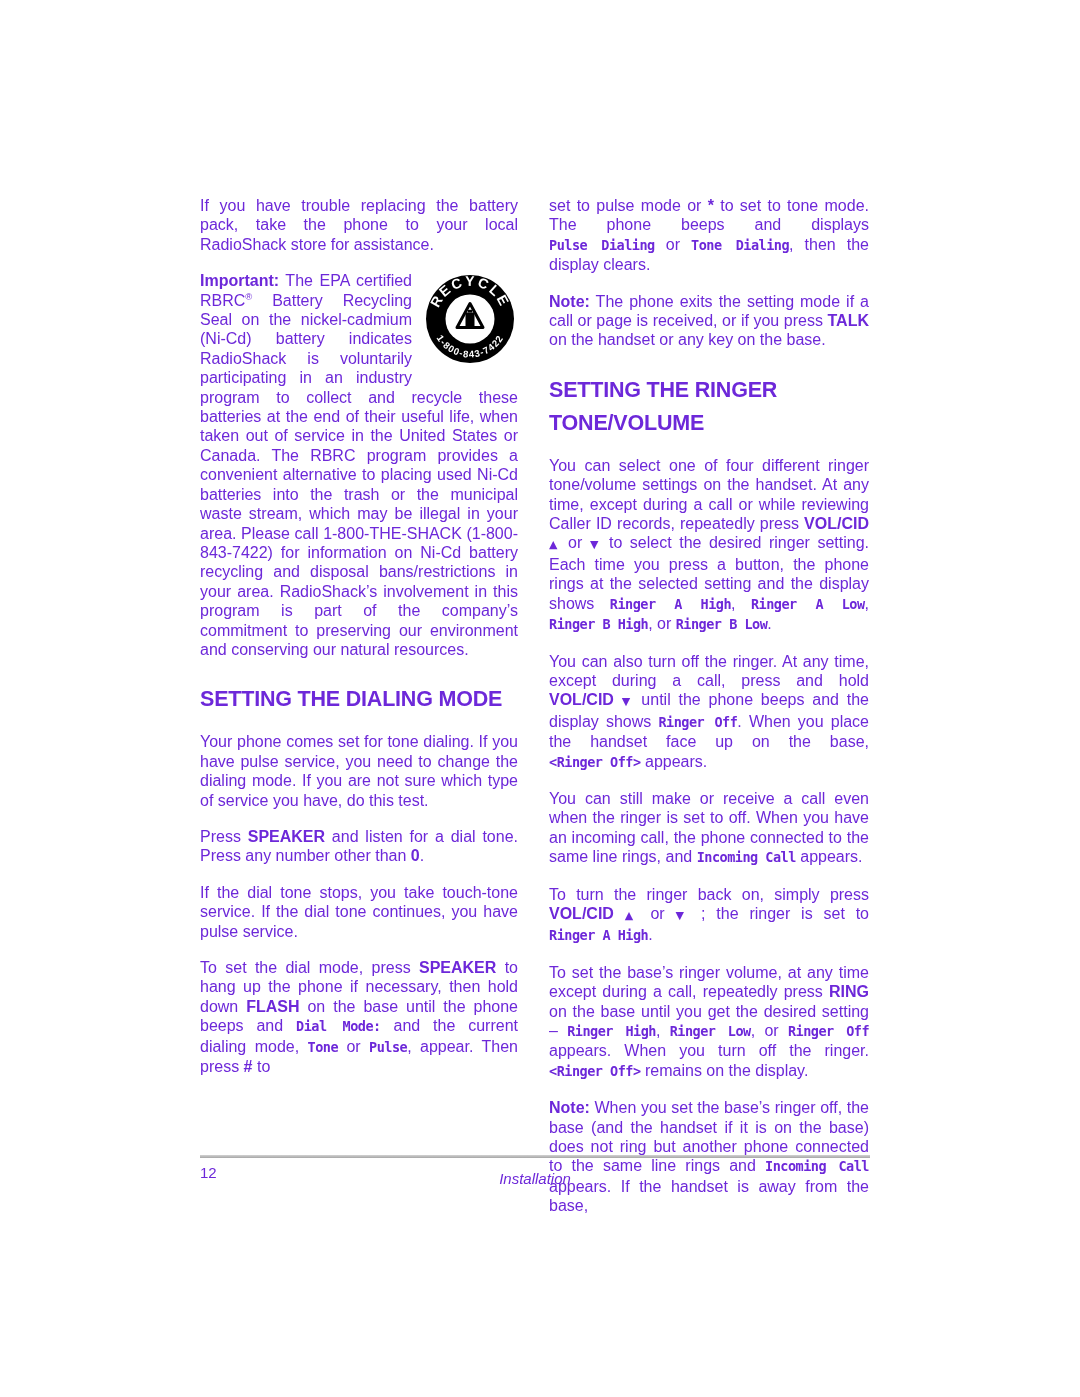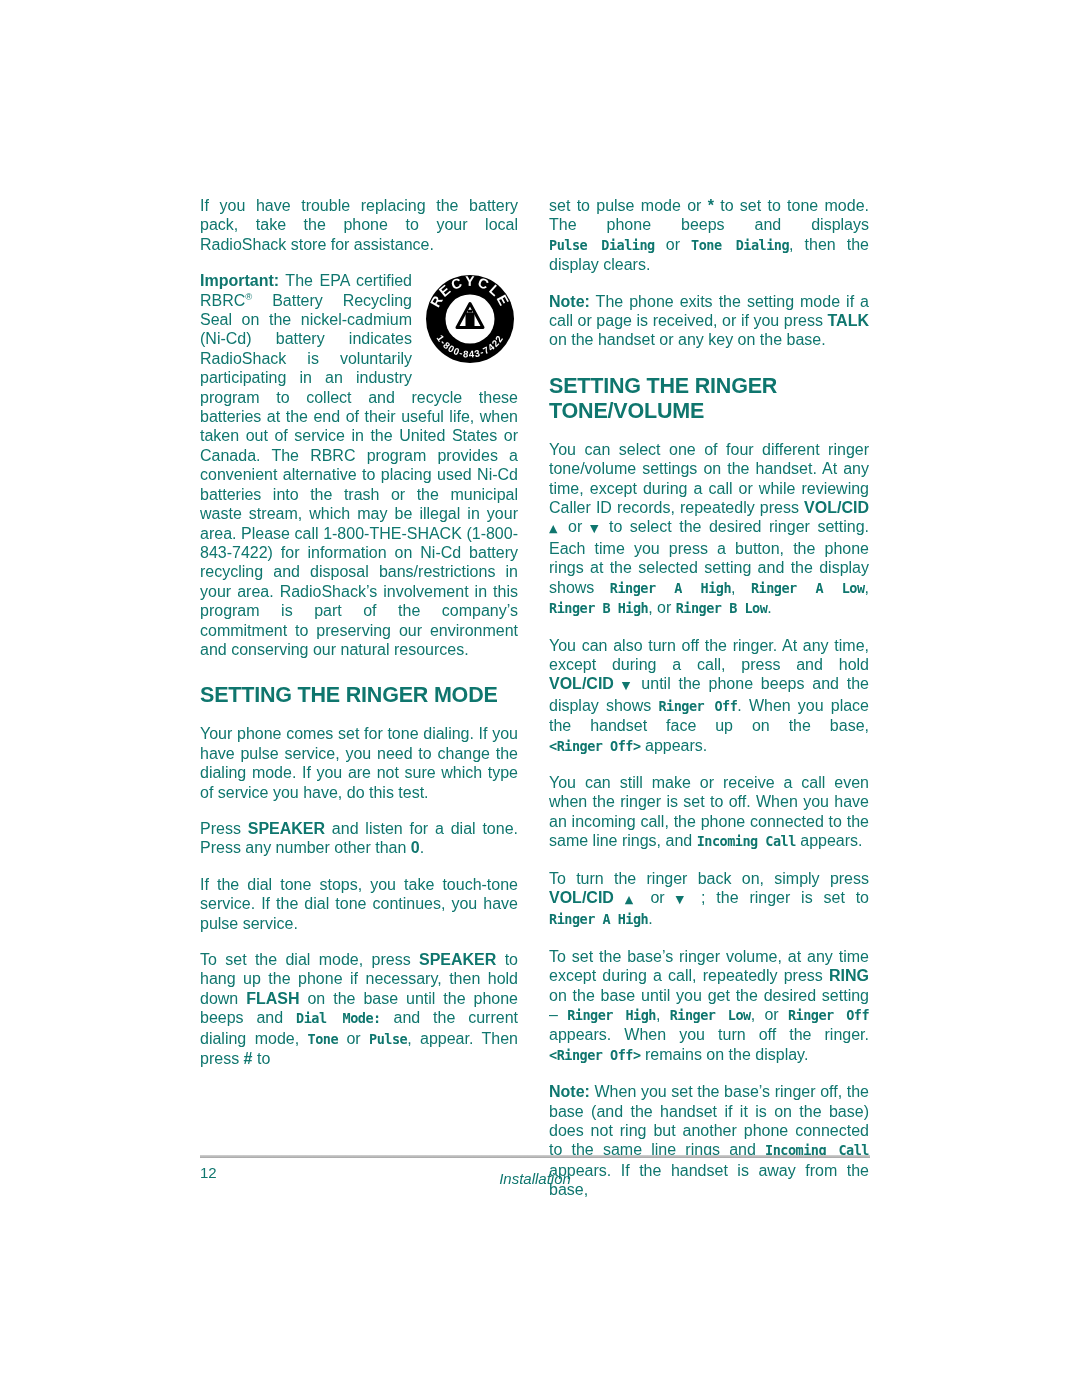--- a/index.html
+++ b/index.html
@@ -1,38 +1,38 @@
 <!DOCTYPE html>
 <html lang="en"><head>
 <meta charset="utf-8">
 <style>
   html, body { margin: 0; padding: 0; background: #ffffff; }
   .page {
     position: relative;
     width: 1080px;
     height: 1397px;
     background: #ffffff;
-    color: #0f766e;
+    color: #6d28d9;
     font-family: "Liberation Sans", sans-serif;
     overflow: hidden;
   }
   .col {
     position: absolute;
     top: 196px;
     font-size: 16px;
     line-height: 19.4px;
     text-align: justify;
   }
   .col-left  { left: 200px; width: 318px; }
   .col-right { left: 549px; width: 320px; }
 
   .para { margin: 0 0 17px 0; }
   .heading {
     font-size: 21.5px;
-    line-height: 25px;
+    line-height: 33px;
     font-weight: bold;
     margin: 24px 0 16px 0;
     text-align: left;
     letter-spacing: -0.2px;
   }
   .s-n   { }
   .s-b   { font-weight: bold; }
   .s-sup { vertical-align: super; font-size: 9.5px; line-height: 0; }
   .s-lcd {
     font-family: "DejaVu Sans Mono", monospace;
@@ -106,21 +106,21 @@
     <path id="arc-bot" d="M 9.5 48 A 38.5 38.5 0 0 0 86.5 48"></path>
   </defs>
   <text class="logo-arc-top" fill="#ffffff"><textPath href="#arc-top" startOffset="50%">RECYCLE</textPath></text>
   <text class="logo-arc-bottom" fill="#ffffff"><textPath href="#arc-bot" startOffset="50%">1-800-843-7422</textPath></text>
   <g>
     <path d="M 48 32.5 L 61 56.5 L 35 56.5 Z" fill="none" stroke="#000000" stroke-width="3" stroke-linejoin="round"></path>
     <rect x="43.5" y="41.5" width="9" height="13.5" fill="#000000"></rect>
     <rect x="45.8" y="38.8" width="4.4" height="2.7" fill="#000000"></rect>
   </g>
 </svg></span><span class="s-b">Important:</span><span class="s-n"> The EPA certified RBRC</span><span class="s-sup">®</span><span class="s-n"> Battery Recycling Seal on the nickel-cadmium (Ni-Cd) battery indicates RadioShack is voluntarily participating in an industry program to collect and recycle these batteries at the end of their useful life, when taken out of service in the United States or Canada. The RBRC program provides a convenient alternative to placing used Ni-Cd batteries into the trash or the municipal waste stream, which may be illegal in your area. Please call 1-800-THE-SHACK (1-800-843-7422) for information on Ni-Cd battery recycling and disposal bans/restrictions in your area. RadioShack’s involvement in this program is part of the company’s commitment to preserving our environment and conserving our natural resources.</span></p>
-      <h2 class="heading">SETTING THE RINGER MODE</h2>
+      <h2 class="heading">SETTING THE DIALING MODE</h2>
       <p class="para"><span class="s-n">Your phone comes set for tone dialing. If you have pulse service, you need to change the dialing mode. If you are not sure which type of service you have, do this test.</span></p>
       <p class="para"><span class="s-n">Press </span><span class="s-b">SPEAKER</span><span class="s-n"> and listen for a dial tone. Press any number other than </span><span class="s-b">0</span><span class="s-n">.</span></p>
       <p class="para"><span class="s-n">If the dial tone stops, you take touch-tone service. If the dial tone continues, you have pulse service.</span></p>
       <p class="para"><span class="s-n">To set the dial mode, press </span><span class="s-b">SPEAKER</span><span class="s-n"> to hang up the phone if necessary, then hold down </span><span class="s-b">FLASH</span><span class="s-n"> on the base until the phone beeps and </span><span class="s-lcd">Dial Mode:</span><span class="s-n"> and the current dialing mode, </span><span class="s-lcd">Tone</span><span class="s-n"> or </span><span class="s-lcd">Pulse</span><span class="s-n">, appear. Then press </span><span class="s-b">#</span><span class="s-n"> to</span></p>
     </div>
   <div class="col col-right" id="col-right">
       <p class="para"><span class="s-n">set to pulse mode or </span><span class="s-b">*</span><span class="s-n"> to set to tone mode. The phone beeps and displays </span><span class="s-lcd">Pulse Dialing</span><span class="s-n"> or </span><span class="s-lcd">Tone Dialing</span><span class="s-n">, then the display clears.</span></p>
       <p class="para"><span class="s-b">Note:</span><span class="s-n"> The phone exits the setting mode if a call or page is received, or if you press </span><span class="s-b">TALK</span><span class="s-n"> on the handset or any key on the base.</span></p>
       <h2 class="heading">SETTING THE RINGER TONE/VOLUME</h2>
       <p class="para"><span class="s-n">You can select one of four different ringer tone/volume settings on the handset. At any time, except during a call or while reviewing Caller ID records, repeatedly press </span><span class="s-b">VOL/CID</span><span class="s-n"> </span><span class="s-arw">▲</span><span class="s-n"> or </span><span class="s-arw">▼</span><span class="s-n"> to select the desired ringer setting. Each time you press a button, the phone rings at the selected setting and the display shows </span><span class="s-lcd">Ringer A High</span><span class="s-n">, </span><span class="s-lcd">Ringer A Low</span><span class="s-n">, </span><span class="s-lcd">Ringer B High</span><span class="s-n">, or </span><span class="s-lcd">Ringer B Low</span><span class="s-n">.</span></p>

